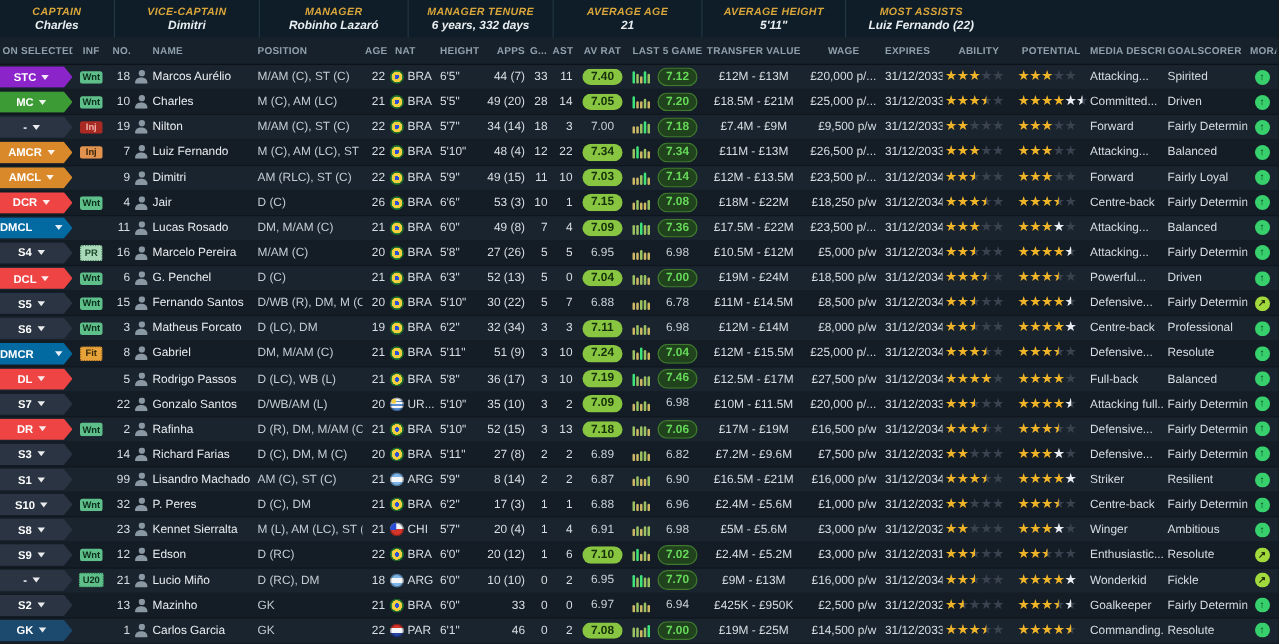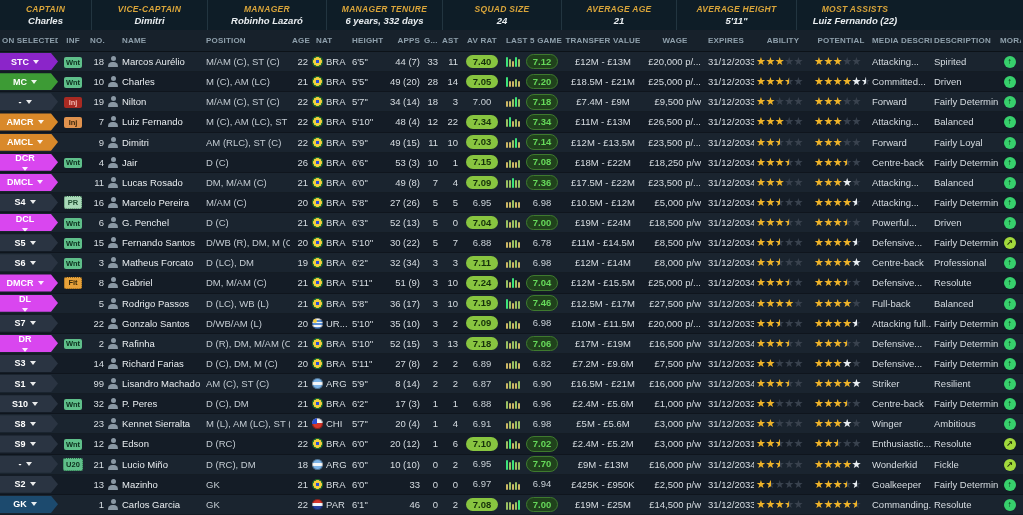--- a/index.html
+++ b/index.html
@@ -32,21 +32,21 @@
   .cell { font-size:9.5px; color:#d7dde2; white-space:nowrap; overflow:hidden; padding:0 2px; }
   .c-left{ text-align:left; } .c-right{ text-align:right; } .c-center{ text-align:center; }
 
   
   .slotwrap { padding:0; height:100%; display:flex; align-items:stretch; }
   .pennant { flex:1; margin:1px 0; display:flex; align-items:center; justify-content:center; gap:4px;
              clip-path:polygon(0 0, calc(100% - 7px) 0, 100% 50%, calc(100% - 7px) 100%, 0 100%);
              color:#fff; font-size:9px; font-weight:bold; padding-right:8px; }
   .pennant .caret { width:0; height:0; border-left:3.5px solid transparent; border-right:3.5px solid transparent; border-top:4px solid rgba(255,255,255,.9); }
   .t-st { background:#8b25c9; } .t-m { background:#3d9b35; } .t-am { background:#d9892a; }
-  .t-d  { background:#d946ef;flex-direction:column; } .t-dm { background:#d946ef; } .t-gk { background:#1c4a6e; }
+  .t-d  { background:#ef4444; } .t-dm { background:#0369a1;justify-content:space-between; } .t-gk { background:#1c4a6e; }
   .t-sub{ background:#2a3442; }
 
   
   .inf { display:inline-block; min-width:18px; text-align:center; font-size:7.5px; font-weight:bold;
          border-radius:2px; padding:1.5px 2px; line-height:1; }
   .inf-wnt { background:#5fbf8a; color:#0c2e1c; }
   .inf-injr{ background:#a82a22; color:#f2b4ac; }
   .inf-injo{ background:#e0924e; color:#3a2408; }
   .inf-pr  { background:#a9d9b8; color:#1d4a2e; border:1px dotted #4f8763; }
   .inf-fit { background:#e8a23a; color:#3a2a08; border:1px dotted #8a5f1a; }
@@ -114,24 +114,20 @@
       <span class="toplabel">VICE-CAPTAIN</span>
       <span class="topvalue">Dimitri</span>
     </div>
     <div class="topcell">
       <span class="toplabel">MANAGER</span>
       <span class="topvalue">Robinho Lazaró</span>
     </div>
     <div class="topcell">
       <span class="toplabel">MANAGER TENURE</span>
       <span class="topvalue">6 years, 332 days</span>
-    </div>
-    <div class="topcell">
-      <span class="toplabel">SQUAD SIZE</span>
-      <span class="topvalue">24</span>
     </div>
     <div class="topcell">
       <span class="toplabel">AVERAGE AGE</span>
       <span class="topvalue">21</span>
     </div>
     <div class="topcell">
       <span class="toplabel">AVERAGE HEIGHT</span>
       <span class="topvalue">5'11"</span>
     </div>
     <div class="topcell">
@@ -153,21 +149,21 @@
     <div class="th c-right"><span>G...</span><span class="sort">▼</span></div>
     <div class="th c-right">AST</div>
     <div class="th c-center">AV RAT</div>
     <div class="th c-left th-last5">LAST 5 GAMES</div>
     <div class="th c-center">TRANSFER VALUE</div>
     <div class="th c-center">WAGE</div>
     <div class="th c-left">EXPIRES</div>
     <div class="th c-center">ABILITY</div>
     <div class="th c-center">POTENTIAL</div>
     <div class="th c-left">MEDIA DESCRIPTION</div>
-    <div class="th c-left">DESCRIPTION</div>
+    <div class="th c-left">GOALSCORER</div>
     <div class="th c-left">MORAL</div>
   </div>
 
   <div class="tbody" id="tbody">
       <div class="row grid-cols">
     <div class="cell slotwrap">
       <div class="pennant t-st">
         <span>STC</span>
         <span class="caret"></span>
       </div>

